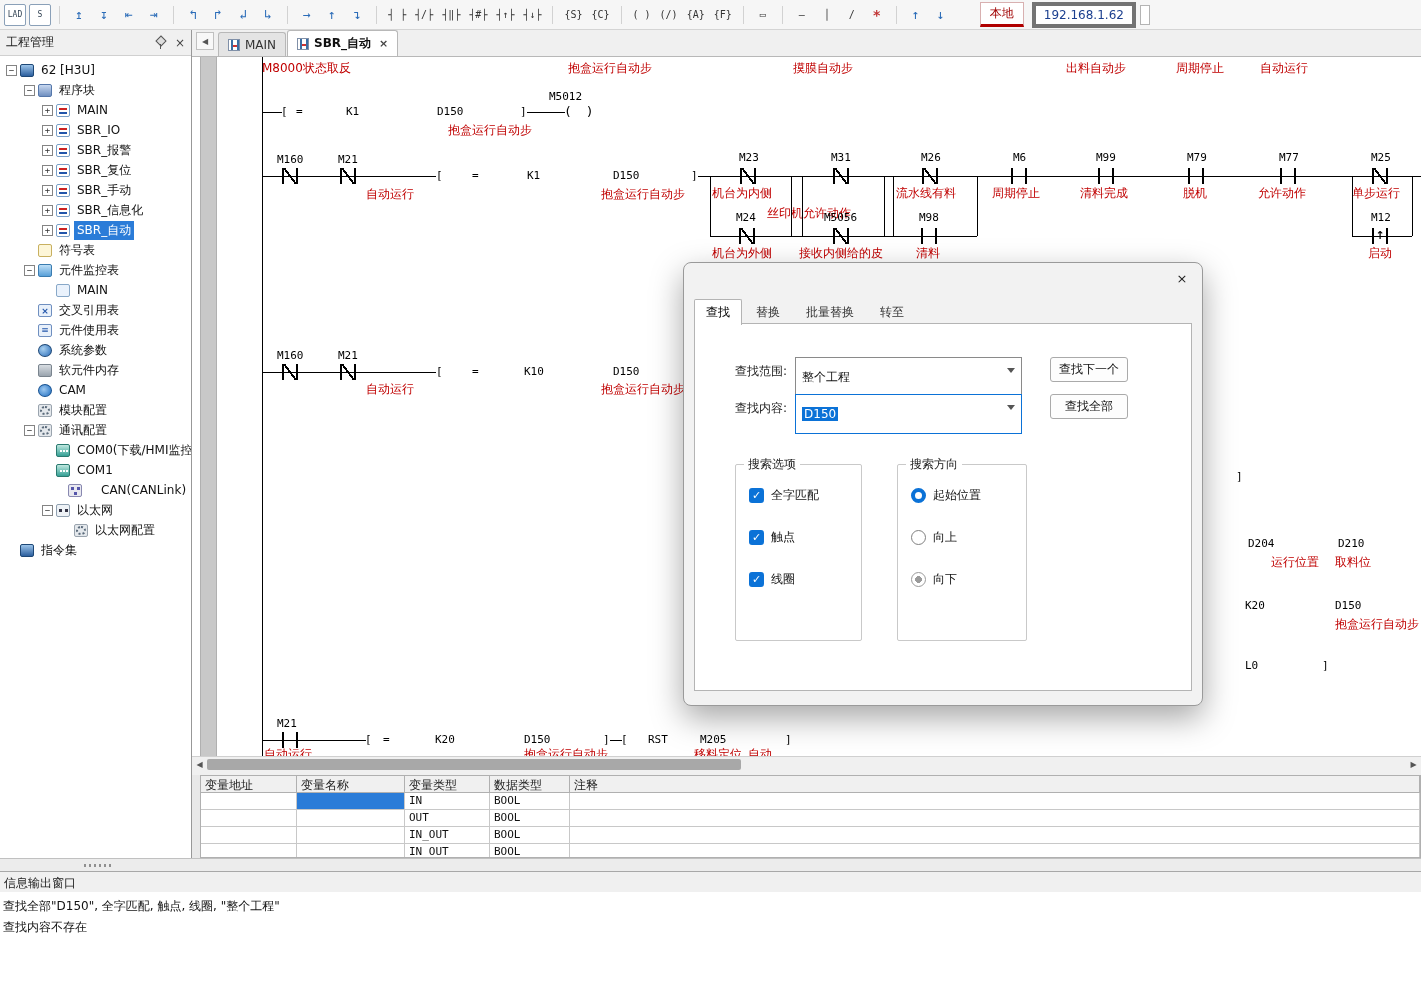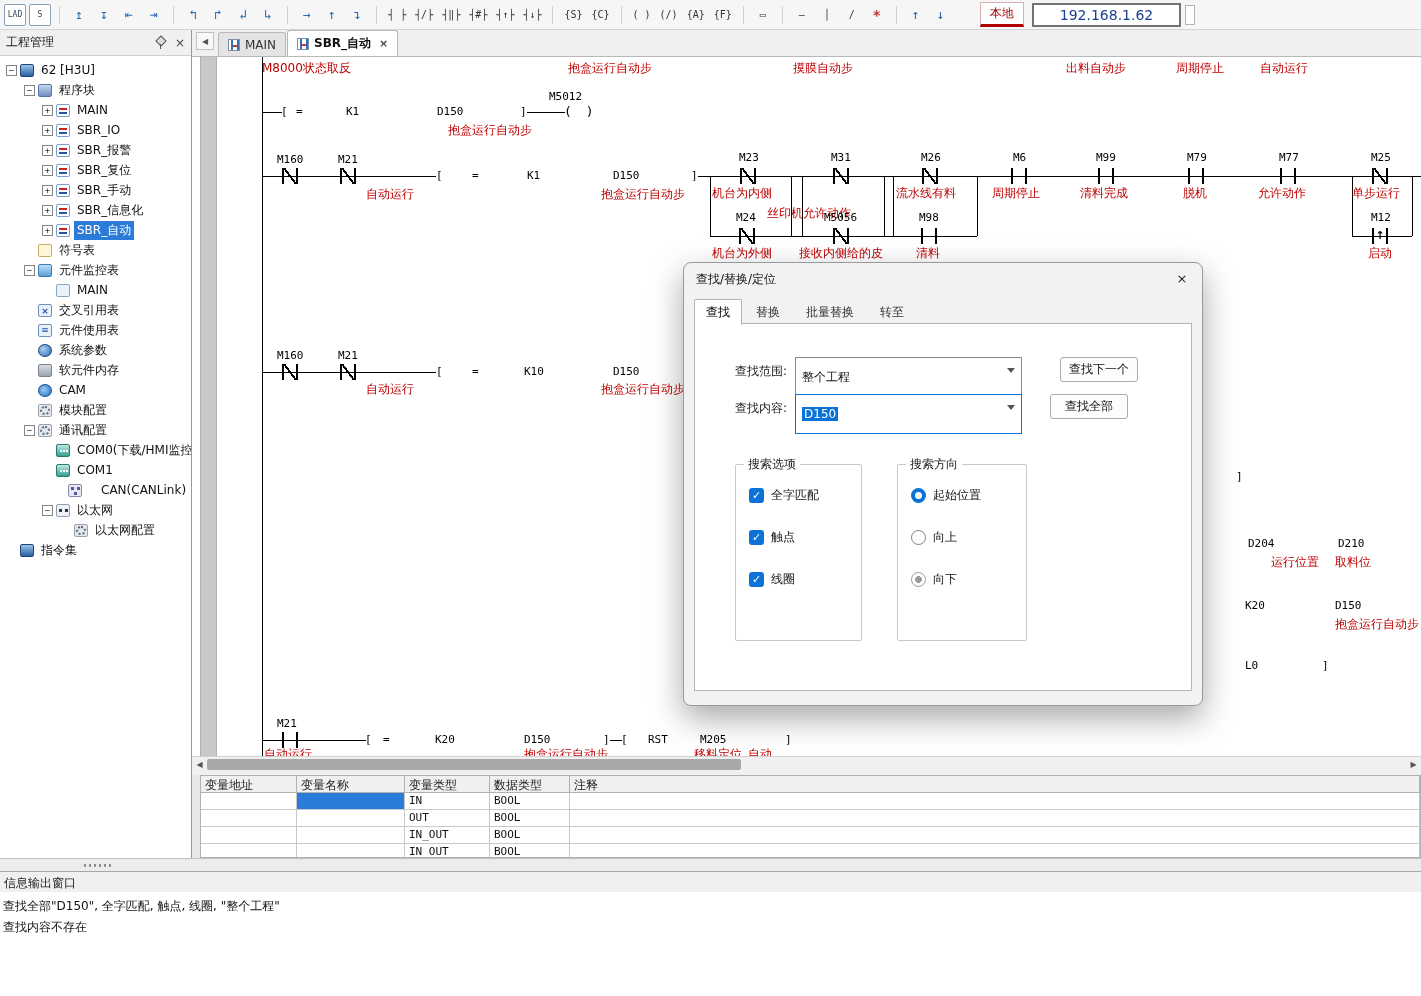--- a/index.html
+++ b/index.html
@@ -12,22 +12,22 @@
   border-bottom:1px solid #d4d4d4;display:flex;align-items:center;padding:0 4px}
 #tb-groups{display:flex;align-items:center;gap:3px}
 .tb-btn{min-width:22px;height:22px;display:flex;align-items:center;justify-content:center;
   font:10px "DejaVu Sans Mono",monospace;color:#333;border:1px solid transparent;border-radius:2px;padding:0 2px;cursor:default}
 .tb-btn.boxed{border:1px solid #8aa0b8;background:#fff;color:#345;font-weight:normal;font-size:8px}
 .tb-btn.accent{color:#2b6cb8;font-size:13px}
 .tb-btn.danger{color:#c03333;font-size:14px;font-weight:bold}
 .tb-sep{width:1px;height:18px;background:#d2d2d2;margin:0 5px}
 .local-btn{margin-left:28px;padding:2px 9px;font-size:12px;color:var(--local-red);background:#fff;
   border:1px solid #d8b0b0;border-bottom:3px solid #b00000}
-.ip-box{margin-left:8px;padding:2px 26px;font-size:14px;color:var(--ip-blue);background:#fff;
-  border:2px solid #737373;min-width:92px}
+.ip-box{margin-left:8px;padding:2px 8px;font-size:12px;color:var(--ip-blue);background:#fff;
+  border:4px solid #737373;min-width:92px}
 .stub-box{margin-left:4px;width:10px;height:20px;border:1px solid #b4b4b4;background:#fff}
 
 
 #left-panel{position:absolute;left:0;top:30px;width:192px;height:828px;background:#fff;
   border-right:1px solid #989898;display:flex;flex-direction:column}
 #lp-header{height:26px;background:#f0f0f0;border-bottom:1px solid #d0d0d0;display:flex;
   align-items:center;padding:0 6px;color:#222;flex:none}
 #lp-header .sp{flex:1}
 .pin-icon{width:10px;height:13px;position:relative;margin-right:10px}
 .pin-icon::before{content:"";position:absolute;left:2px;top:1px;width:6px;height:6px;
@@ -530,35 +530,34 @@
 
   <div id="output">
     <div id="out-caption">信息输出窗口</div>
     <div id="out-body">
         <div class="out-line">查找全部"D150", 全字匹配, 触点, 线圈, "整个工程"</div>
         <div class="out-line">查找内容不存在</div>
       </div>
   </div>
 
   <div id="dialog">
-    <div id="dlg-title">查找/替换/定位</div>
     <div id="dlg-close">×</div>
     <div id="dlg-tabs">
         <div class="dtab active">查找</div>
         <div class="dtab">替换</div>
         <div class="dtab">批量替换</div>
         <div class="dtab">转至</div>
       </div>
     <div id="dlg-panel">
       <div class="fld-label" style="left:40px;top:39px">查找范围:</div>
       <div class="combo" style="left:100px;top:33px;width:227px">
         <span>整个工程</span>
         <span class="chev"></span>
       </div>
-      <div class="dbtn" style="left:365px;top:33px">查找下一个</div>
+      <div class="dbtn" style="left:355px;top:33px">查找下一个</div>
       <div class="fld-label" style="left:40px;top:76px">查找内容:</div>
       <div class="combo focused" style="left:100px;top:70px;width:227px">
         <span class="seltext">D150</span>
         <span class="chev"></span>
       </div>
       <div class="dbtn" style="left:355px;top:70px">查找全部</div>
       <div class="grp" style="left:40px;top:140px;width:127px;height:177px">
         <span class="grp-legend">搜索选项</span>
         <div id="opt-rows">
             <div class="opt-row" style="top: 22px;">

